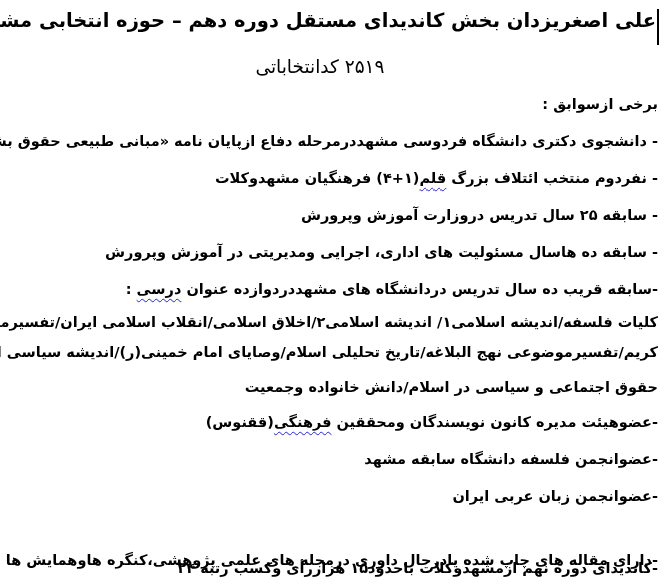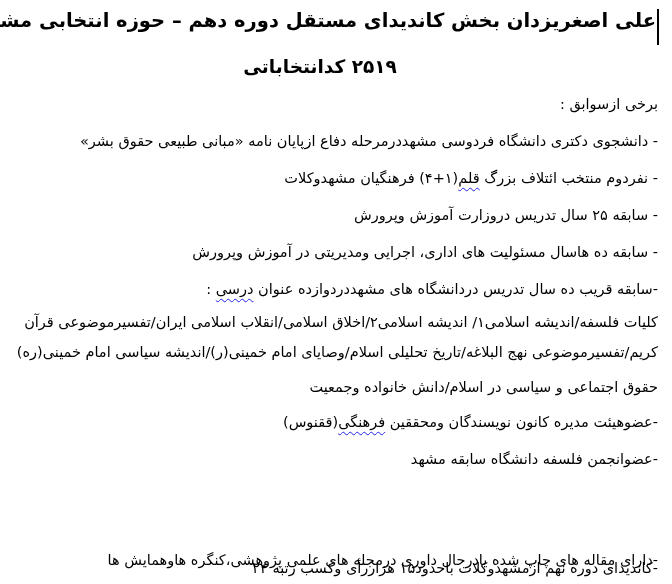--- a/index.html
+++ b/index.html
@@ -25,30 +25,30 @@
     top:9px;right:13px;
     width:2px;height:36px;
     background:#000000;
   }
   .title2{
     position:absolute;
     top:56px;left:0;width:640px;
     text-align:center;
     direction:ltr;
     font-size:18.5px;
-    font-weight:bold;
+    font-weight:normal;
   }
   .title2 span{unicode-bidi:isolate;}
   .bline{
     position:absolute;
     right:14px;
     direction:rtl;
     white-space:nowrap;
     font-size:14.5px;
-    font-weight:400;
+    font-weight:700;
     color:#000000;
   }
   .sq{
     text-decoration-line:underline;
     text-decoration-style:wavy;
     text-decoration-color:#2222ee;
     text-decoration-thickness:1px;
     text-underline-offset:4px;
   }
 </style>
@@ -77,18 +77,19 @@
   <div class="bline" style="top:314px">کلیات فلسفه/اندیشه اسلامی۱/ اندیشه اسلامی۲/اخلاق اسلامی/انقلاب اسلامی ایران/تفسیرموضوعی قرآن</div>
 
   <div class="bline" style="top:344px">کریم/تفسیرموضوعی نهج البلاغه/تاریخ تحلیلی اسلام/وصایای امام خمینی(ر)/اندیشه سیاسی امام خمینی(ره)</div>
 
   <div class="bline" style="top:379px">حقوق اجتماعی و سیاسی در اسلام/دانش خانواده وجمعیت</div>
 
   <div class="bline" style="top:414px"><span>-عضوهیئت مدیره کانون نویسندگان ومحققین </span><span class="sq">فرهنگی</span><span>(ققنوس)</span></div>
 
   <div class="bline" style="top:451px">-عضوانجمن فلسفه دانشگاه سابقه مشهد</div>
 
+  <div class="bline" style="top:488px">-عضوانجمن زبان عربی ایران</div>
 
   <div class="bline" style="top:552px">-دارای مقاله های چاپ شده یادرحال داوری درمجله های علمی پژوهشی،کنگره هاوهمایش ها</div>
 
   <div class="bline" style="top:560px">-کاندیدای دوره نهم ازمشهدوکلات باحدود۱۵ هزاررأی وکسب رتبه ۲۴</div>
 
 </div>
 
 </body></html>

